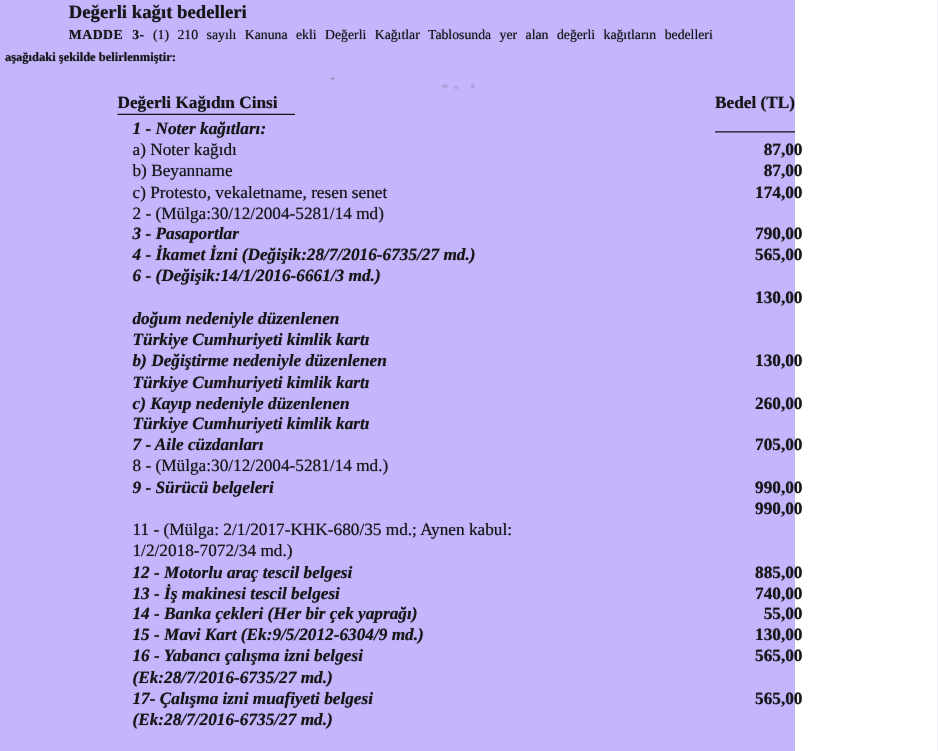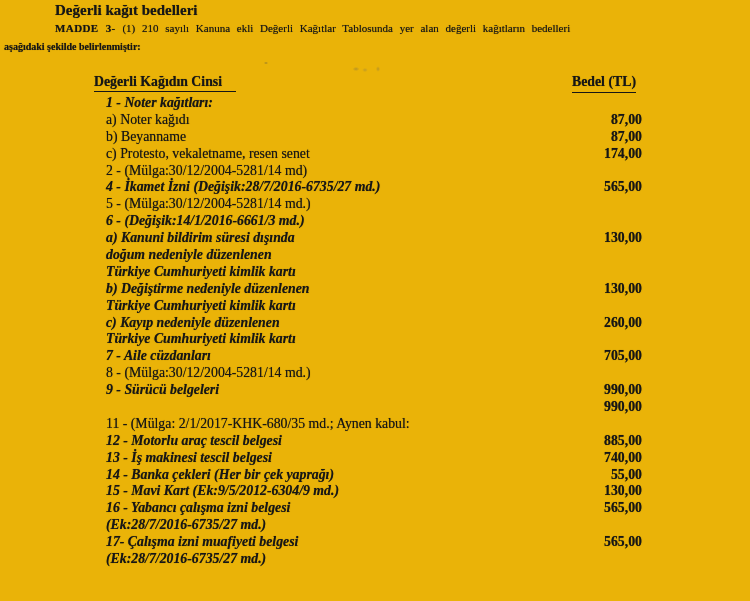--- a/index.html
+++ b/index.html
@@ -5,26 +5,26 @@
   html, body {
     margin: 0;
     padding: 0;
     width: 750px;
     height: 601px;
     overflow: hidden;
     background: #ffffff;
   }
   .doc {
     position: relative;
-    width: 750px;
+    width: 636px;
     height: 601px;
     font-family: "Liberation Serif", "DejaVu Serif", serif;
     color: #161616;
     text-shadow: 0 0 0.7px rgba(20,20,20,0.65);
-    background: #eab308;
+    background: #c4b5fd;
   }
   .doc-title {
     position: absolute;
     left: 55px;
     top: 2px;
     font-size: 15px;
     font-weight: bold;
     white-space: nowrap;
   }
   .para-line1 {
@@ -58,21 +58,21 @@
     padding-bottom: 1px;
     white-space: nowrap;
   }
   .col2-header {
     position: absolute;
     left: 572px;
     top: 74px;
     font-size: 13.8px;
     font-weight: bold;
     border-bottom: 1.5px solid #161616;
-    padding-bottom: 2px;
+    padding-bottom: 15px;
     white-space: nowrap;
   }
   .rows {
     position: absolute;
     left: 106px;
     top: 95px;
     width: 536px; 
   }
   .trow {
     position: relative;
@@ -143,33 +143,32 @@
   </div>
       <div class="trow">
     <span class="lbl">c) Protesto, vekaletname, resen senet</span>
     <span class="prc">174,00</span>
   </div>
       <div class="trow">
     <span class="lbl">2 - (Mülga:30/12/2004-5281/14 md)</span>
     <span class="prc"></span>
   </div>
       <div class="trow bold">
+    <span class="lbl">3 - Pasaportlar</span>
+    <span class="prc">790,00</span>
+  </div>
+      <div class="trow bold">
     <span class="lbl">4 - İkamet İzni (Değişik:28/7/2016-6735/27 md.)</span>
     <span class="prc">565,00</span>
   </div>
-      <div class="trow">
-    <span class="lbl">5 - (Mülga:30/12/2004-5281/14 md.)</span>
-    <span class="prc"></span>
-  </div>
       <div class="trow bold">
     <span class="lbl">6 - (Değişik:14/1/2016-6661/3 md.)</span>
     <span class="prc"></span>
   </div>
       <div class="trow bold">
-    <span class="lbl">a) Kanuni bildirim süresi dışında</span>
     <span class="prc">130,00</span>
   </div>
       <div class="trow bold">
     <span class="lbl">doğum nedeniyle düzenlenen</span>
     <span class="prc"></span>
   </div>
       <div class="trow bold">
     <span class="lbl">Türkiye Cumhuriyeti kimlik kartı</span>
     <span class="prc"></span>
   </div>
@@ -201,20 +200,24 @@
     <span class="lbl">9 - Sürücü belgeleri</span>
     <span class="prc">990,00</span>
   </div>
       <div class="trow bold">
     <span class="prc">990,00</span>
   </div>
       <div class="trow">
     <span class="lbl">11 - (Mülga: 2/1/2017-KHK-680/35 md.; Aynen kabul:</span>
     <span class="prc"></span>
   </div>
+      <div class="trow">
+    <span class="lbl">1/2/2018-7072/34 md.)</span>
+    <span class="prc"></span>
+  </div>
       <div class="trow bold">
     <span class="lbl">12 - Motorlu araç tescil belgesi</span>
     <span class="prc">885,00</span>
   </div>
       <div class="trow bold">
     <span class="lbl">13 - İş makinesi tescil belgesi</span>
     <span class="prc">740,00</span>
   </div>
       <div class="trow bold">
     <span class="lbl">14 - Banka çekleri (Her bir çek yaprağı)</span>

